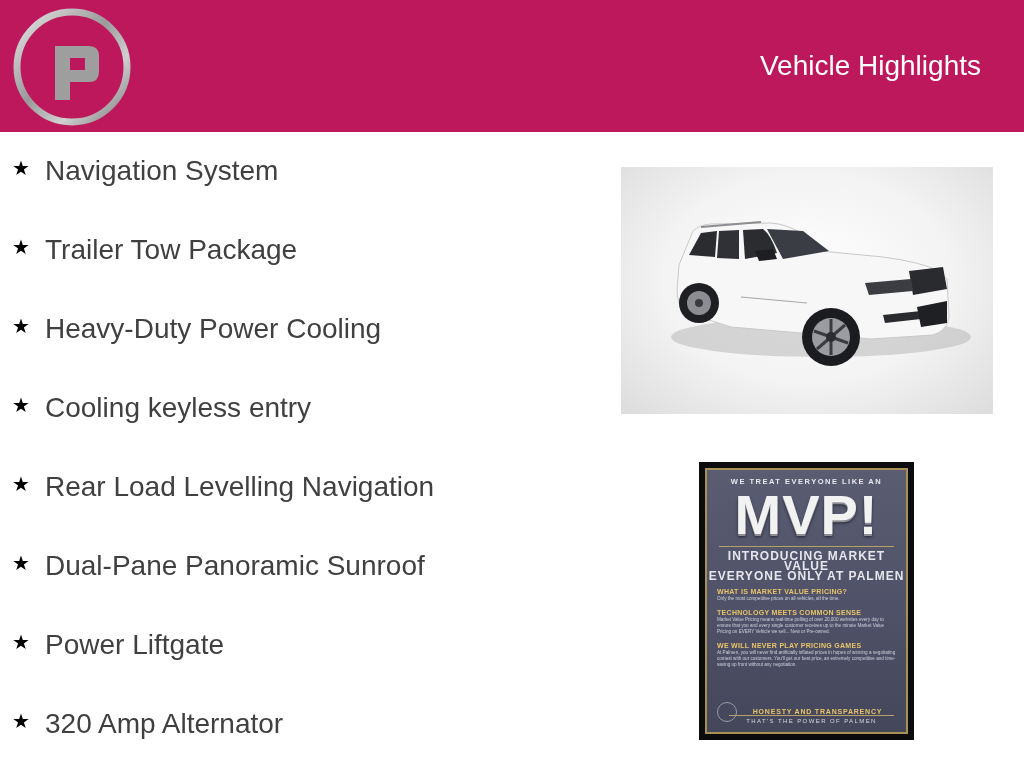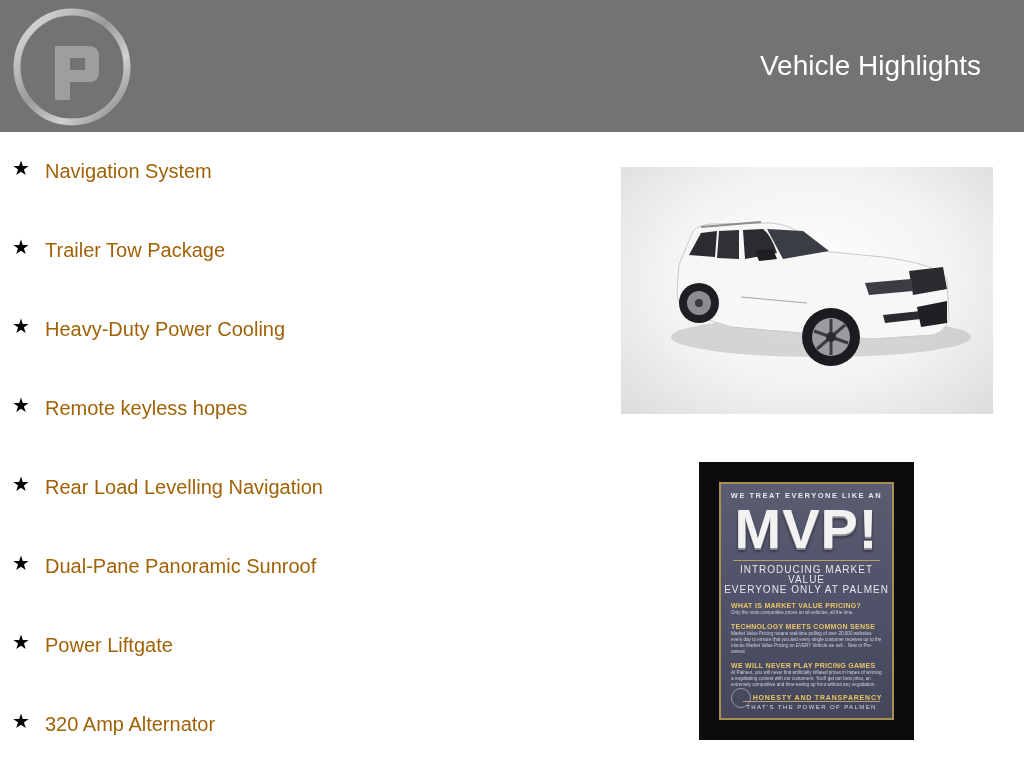--- a/index.html
+++ b/index.html
@@ -3,21 +3,21 @@
 <meta charset="utf-8">
 <style>
   html, body { margin:0; padding:0; }
   body {
     width:1024px; height:768px; position:relative; overflow:hidden;
     background:#ffffff;
     font-family:"Liberation Sans", sans-serif;
   }
   .header {
     position:absolute; left:0; top:0; width:1024px; height:132px;
-    background:#737373;
+    background:#be185d;
   }
   .logo {
     position:absolute; left:11px; top:6px; width:122px; height:122px;
   }
   .header-title {
     position:absolute; right:43px; top:49px;
     color:#ffffff; font-size:28px; line-height:34px;
   }
   .features {
     position:absolute; left:0; top:150px; margin:0; padding:0; list-style:none;
@@ -25,45 +25,45 @@
   .feature {
     position:absolute; left:0; height:44px; white-space:nowrap;
     display:flex; align-items:center;
   }
   .star {
     position:absolute; left:10px; width:22px; text-align:center;
     font-size:20px; color:#000; top:7px; line-height:22px;
   }
   .feature-label {
     position:absolute; left:45px; top:4px;
-    font-size:20px; line-height:34px; color:#a16207;
+    font-size:28px; line-height:34px; color:#404040;
   }
   .vehicle-photo {
     position:absolute; left:621px; top:167px; width:372px; height:247px;
     background:radial-gradient(ellipse at 50% 45%, #ffffff 0%, #f3f3f3 55%, #dcdcdc 100%);
     overflow:hidden;
   }
   .mvp-poster {
     position:absolute; left:699px; top:462px; width:215px; height:278px;
-    background:#0c0c0e; box-sizing:border-box; padding:20px;
+    background:#0c0c0e; box-sizing:border-box; padding:6px;
   }
   .poster-inner {
     width:100%; height:100%; box-sizing:border-box;
     border:2px solid #a88f52;
     background:linear-gradient(180deg,#5a5d72 0%, #4d5066 60%, #44475a 100%);
     position:relative; overflow:hidden; text-align:center;
   }
   .p-top { color:#e8e8ee; font-size:7.5px; letter-spacing:1.5px; margin-top:7px; font-weight:bold; }
   .p-mvp {
     font-size:56px; font-weight:bold; line-height:54px; margin-top:2px;
     color:#f2f2f2; letter-spacing:1px;
     text-shadow:0 2px 0 #8c8c94, 0 3px 3px #22242e;
   }
   .p-rule { height:1px; background:#b8a06a; margin:4px 12px; }
-  .p-intro { color:#e6e6ec; font-size:10px; line-height:10px; letter-spacing:1px; font-weight:normal; }
+  .p-intro { color:#e6e6ec; font-size:12px; line-height:10px; letter-spacing:1px; font-weight:bold; }
   .p-h { color:#e9c46a; font-size:7px; font-weight:bold; text-align:left; margin:7px 10px 1px; letter-spacing:0.3px; }
   .p-b { color:#cfd0dc; font-size:4.6px; line-height:6px; text-align:left; margin:0 10px; }
   .p-foot { position:absolute; left:0; right:0; bottom:8px; }
   .p-seal {
     position:absolute; left:10px; bottom:2px; width:20px; height:20px; border-radius:50%;
     border:1.5px solid #9a9aa6; box-sizing:border-box;
   }
   .p-honesty { color:#e9c46a; font-size:7px; font-weight:bold; letter-spacing:0.8px; margin-left:22px; }
   .p-power { color:#d8d8e0; font-size:6px; letter-spacing:1.4px; margin-left:22px; border-top:1px solid #b8a06a; margin-right:12px; padding-top:2px; }
 </style>
@@ -94,21 +94,21 @@
   <li class="feature" style="top:79px;">
     <span class="star">★</span>
     <span class="feature-label">Trailer Tow Package</span>
   </li>
   <li class="feature" style="top:158px;">
     <span class="star">★</span>
     <span class="feature-label">Heavy-Duty Power Cooling</span>
   </li>
   <li class="feature" style="top:237px;">
     <span class="star">★</span>
-    <span class="feature-label">Remote keyless hopes</span>
+    <span class="feature-label">Cooling keyless entry</span>
   </li>
   <li class="feature" style="top:316px;">
     <span class="star">★</span>
     <span class="feature-label">Rear Load Levelling Navigation</span>
   </li>
   <li class="feature" style="top:395px;">
     <span class="star">★</span>
     <span class="feature-label">Dual-Pane Panoramic Sunroof</span>
   </li>
   <li class="feature" style="top:474px;">

